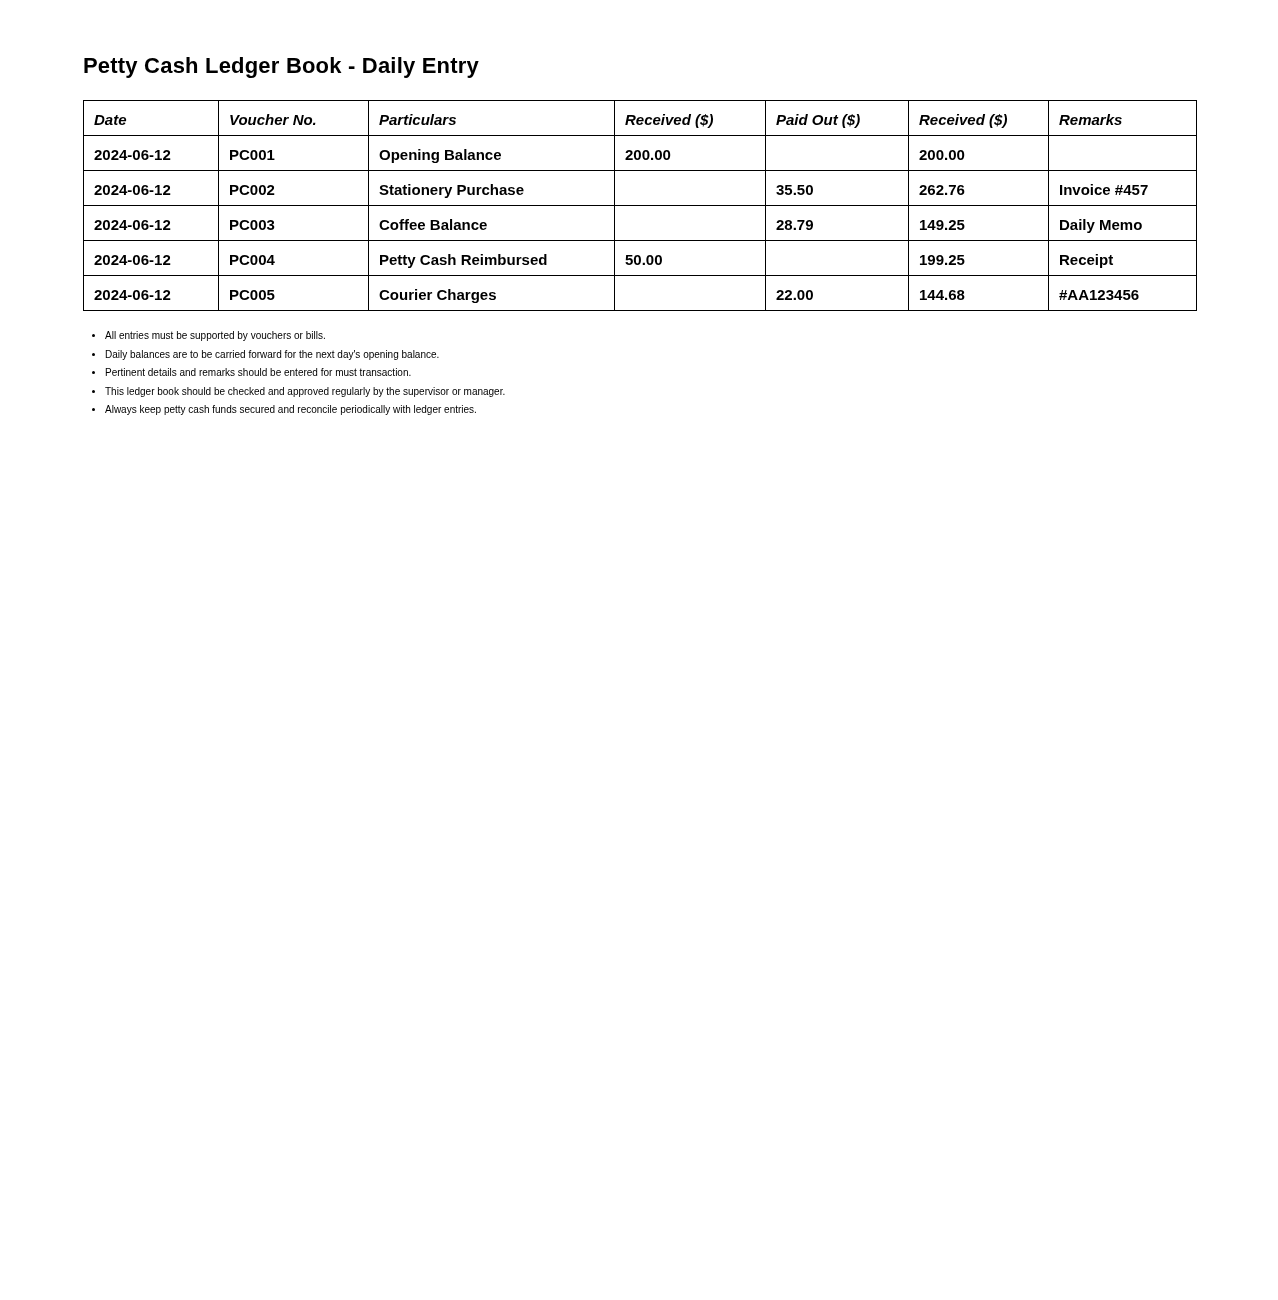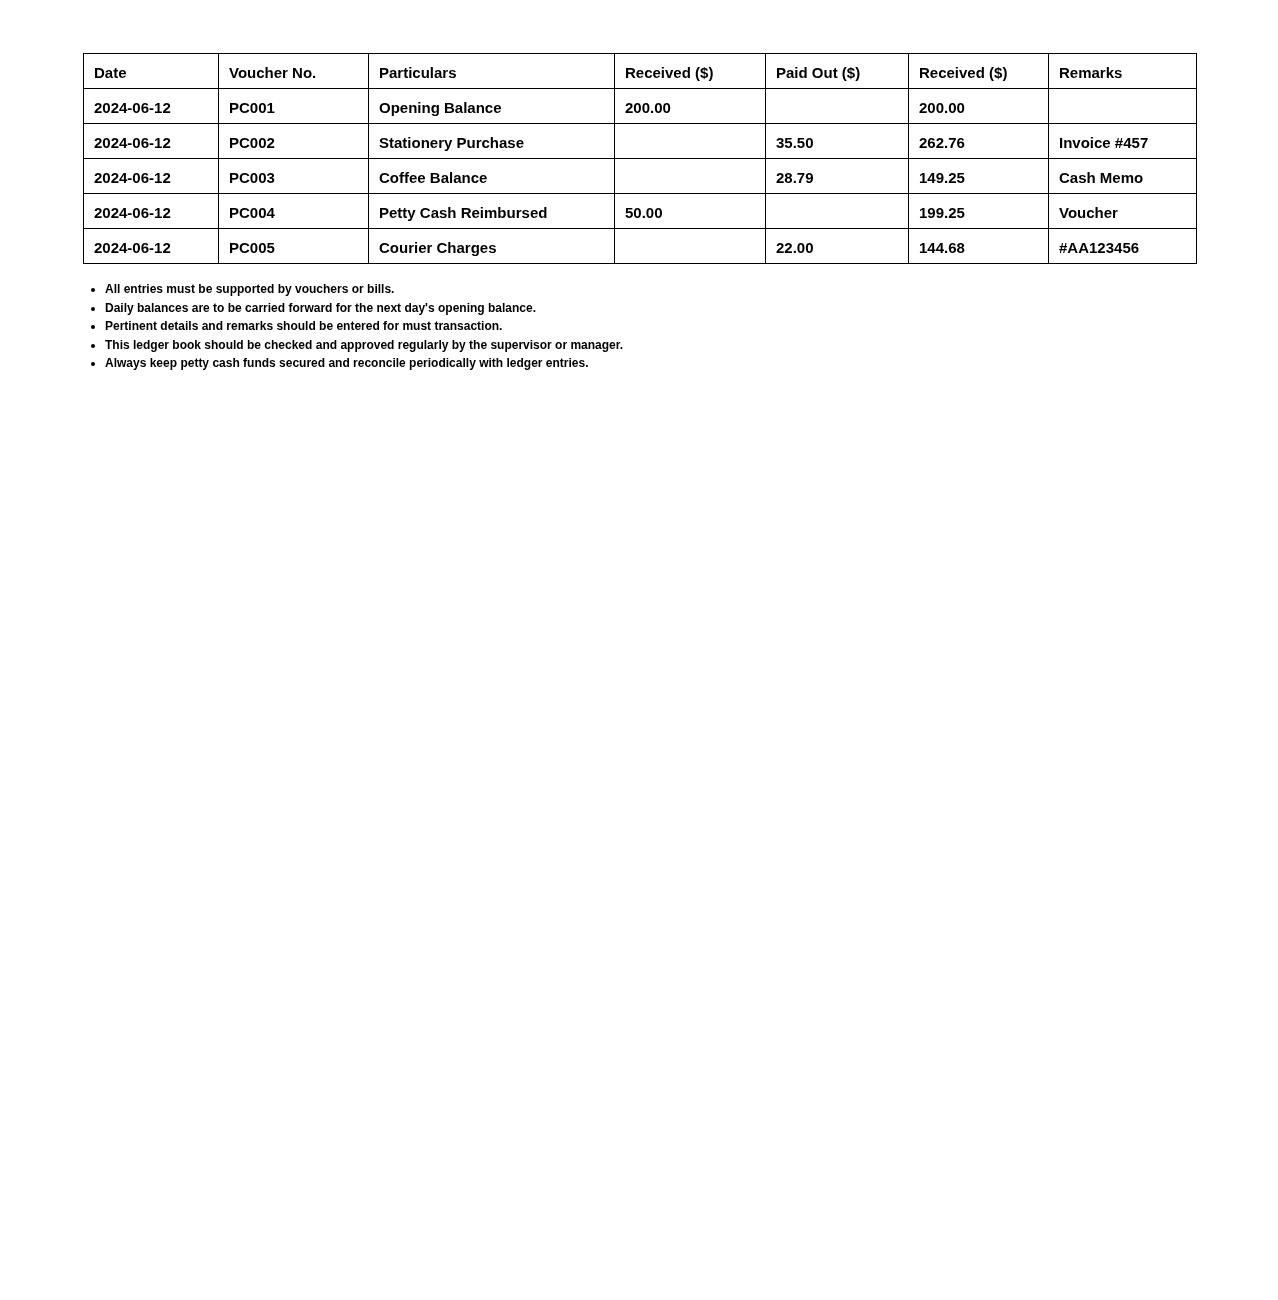--- a/index.html
+++ b/index.html
@@ -35,37 +35,37 @@
     border: 1px solid #000000;
     height: 35px;
     padding: 2px 10px 0 10px;
     font-size: 15px;
     text-align: left;
     vertical-align: middle;
     white-space: nowrap;
     overflow: hidden;
     font-weight: bold;
   }
-  table.ledger th { font-weight: bold; }
+  table.ledger th { font-weight: bold; font-style: italic; }
   ul.notes {
     margin-top: 16px;
     padding-left: 22px;
     list-style-type: disc;
   }
   ul.notes li {
-    font-size: 12px;
+    font-size: 10px;
     line-height: 18.5px;
-    font-weight: bold;
   }
 </style>
 </head>
 <body>
 
 <div class="page">
 
+  <h1 class="page-title">Petty Cash Ledger Book - Daily Entry</h1>
 
   <table class="ledger">
     <colgroup>
       <col class="c-date">
         <col class="c-voucher">
         <col class="c-particulars">
       <col class="c-received">
         <col class="c-paidout">
         <col class="c-balance">
       <col class="c-remarks">
@@ -100,30 +100,30 @@
           <td>262.76</td>
           <td>Invoice #457</td>
         </tr>
         <tr>
           <td>2024-06-12</td>
           <td>PC003</td>
           <td>Coffee Balance</td>
           <td></td>
           <td>28.79</td>
           <td>149.25</td>
-          <td>Cash Memo</td>
+          <td>Daily Memo</td>
         </tr>
         <tr>
           <td>2024-06-12</td>
           <td>PC004</td>
           <td>Petty Cash Reimbursed</td>
           <td>50.00</td>
           <td></td>
           <td>199.25</td>
-          <td>Voucher</td>
+          <td>Receipt</td>
         </tr>
         <tr>
           <td>2024-06-12</td>
           <td>PC005</td>
           <td>Courier Charges</td>
           <td></td>
           <td>22.00</td>
           <td>144.68</td>
           <td>#AA123456</td>
         </tr>

